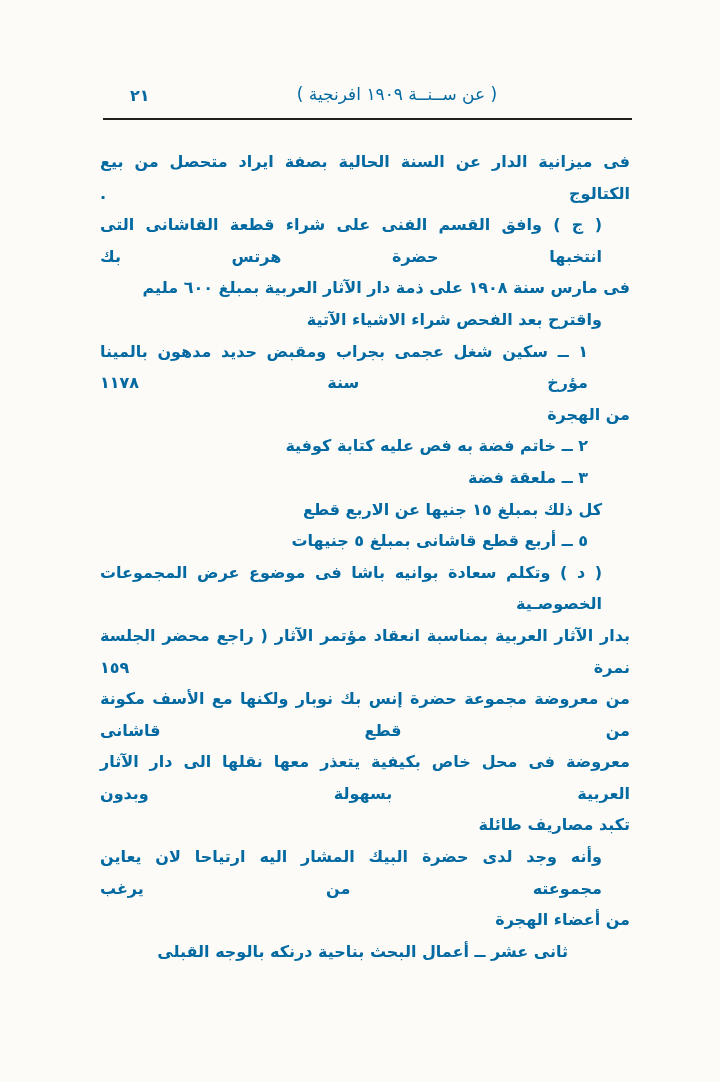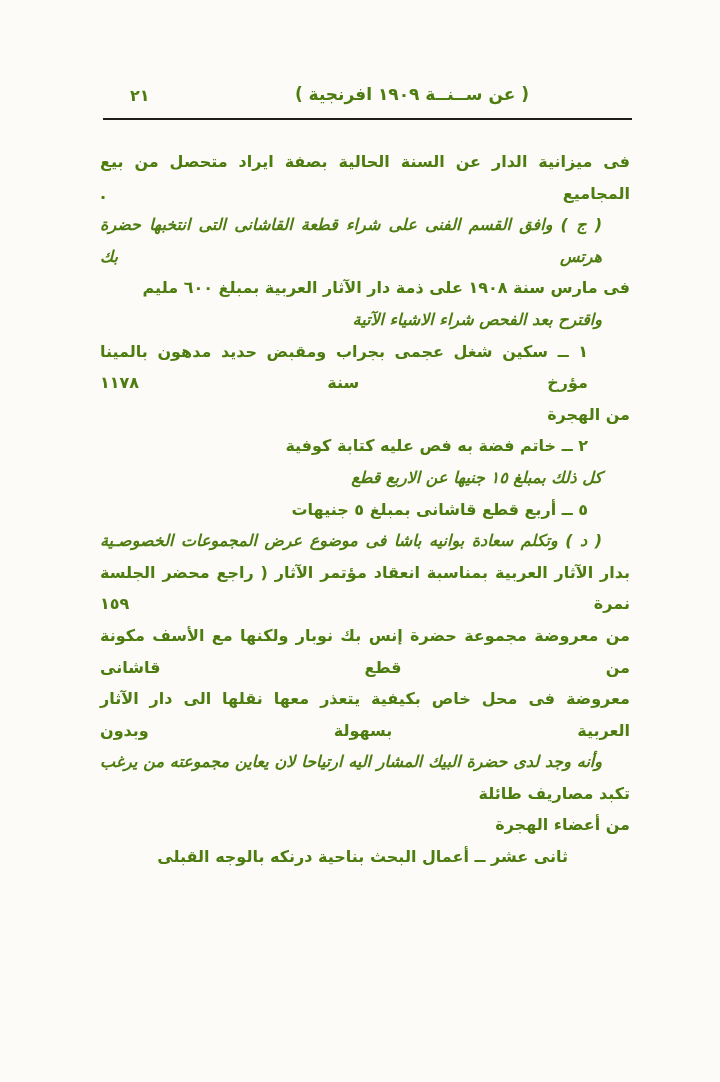--- a/index.html
+++ b/index.html
@@ -7,89 +7,89 @@
     padding: 0;
     background: #d8d8d8;
   }
   .page {
     position: relative;
     width: 720px;
     height: 1082px;
     margin: 0 auto;
     background: #fcfbf8;
     font-family: "DejaVu Sans", sans-serif;
-    color: #4d7c0f;
+    color: #0369a1;
     overflow: hidden;
   }
   .page-number {
     position: absolute;
     top: 86px;
     left: 130px;
     font-size: 16px;
     font-weight: bold;
     direction: rtl;
   }
   .header-title {
     position: absolute;
     top: 84px;
     left: 272px;
     width: 250px;
     text-align: center;
     font-size: 17px;
-    font-weight: bold;
+    font-weight: normal;
     direction: rtl;
     white-space: nowrap;
-    margin-left: 15px;
   }
   .rule {
     position: absolute;
     top: 118px;
     left: 103px;
     width: 529px;
     border-top: 2px solid #201e1b;
   }
   .body-text {
     position: absolute;
     top: 146px;
     left: 100px;
     right: 90px;
     direction: rtl;
     font-size: 16px;
     font-weight: 600;
     line-height: 31.6px;
     text-align: right;
   }
   .line { min-height: 31.6px; }
-  .indent-1 { padding-right: 28px; font-style: italic; }
+  .indent-1 { padding-right: 28px; }
   .indent-2 { padding-right: 42px; text-align: right; }
   .indent-3 { padding-right: 62px; }
   .full {
     text-align: justify;
     text-align-last: justify;
   }
 </style>
 </head>
 <body>
 
 <div class="page">
   <div class="page-number">٢١</div>
   <div class="header-title">( عن ســنــة ١٩٠٩ افرنجية )</div>
   <div class="rule"></div>
   <div class="body-text">
-      <div class="line full">فى ميزانية الدار عن السنة الحالية بصفة ايراد متحصل من بيع المجاميع .</div>
+      <div class="line full">فى ميزانية الدار عن السنة الحالية بصفة ايراد متحصل من بيع الكتالوج .</div>
       <div class="line indent-1 full">( ج ) وافق القسم الفنى على شراء قطعة القاشانى التى انتخبها حضرة هرتس بك</div>
       <div class="line">فى مارس سنة ١٩٠٨ على ذمة دار الآثار العربية بمبلغ ٦٠٠ مليم</div>
       <div class="line indent-1">واقترح بعد الفحص شراء الاشياء الآتية</div>
       <div class="line indent-2 full">١ ــ سكين شغل عجمى بجراب ومقبض حديد مدهون بالمينا مؤرخ سنة ١١٧٨</div>
       <div class="line">من الهجرة</div>
       <div class="line indent-2">٢ ــ خاتم فضة به فص عليه كتابة كوفية</div>
+      <div class="line indent-2">٣ ــ ملعقة فضة</div>
       <div class="line indent-1">كل ذلك بمبلغ ١٥ جنيها عن الاربع قطع</div>
       <div class="line indent-2">٥ ــ أربع قطع قاشانى بمبلغ ٥ جنيهات</div>
       <div class="line indent-1 full">( د ) وتكلم سعادة بوانيه باشا فى موضوع عرض المجموعات الخصوصـية</div>
       <div class="line full">بدار الآثار العربية بمناسبة انعقاد مؤتمر الآثار ( راجع محضر الجلسة نمرة ١٥٩</div>
       <div class="line full">من معروضة مجموعة حضرة إنس بك نوبار ولكنها مع الأسف مكونة من قطع قاشانى</div>
       <div class="line full">معروضة فى محل خاص بكيفية يتعذر معها نقلها الى دار الآثار العربية بسهولة وبدون</div>
+      <div class="line">تكبد مصاريف طائلة</div>
       <div class="line indent-1 full">وأنه وجد لدى حضرة البيك المشار اليه ارتياحا لان يعاين مجموعته من يرغب</div>
-      <div class="line">تكبد مصاريف طائلة</div>
       <div class="line">من أعضاء الهجرة</div>
       <div class="line indent-3">ثانى عشر ــ أعمال البحث بناحية درنكه بالوجه القبلى</div>
     </div>
 </div>
 
 </body></html>

